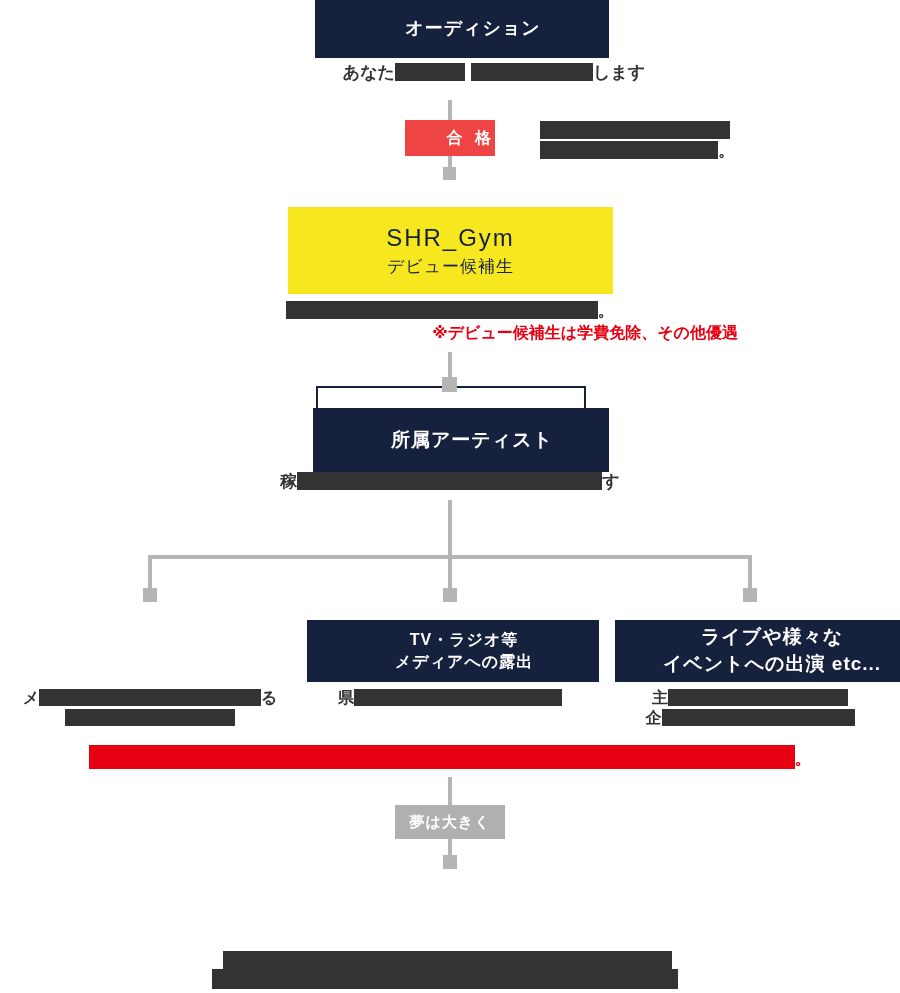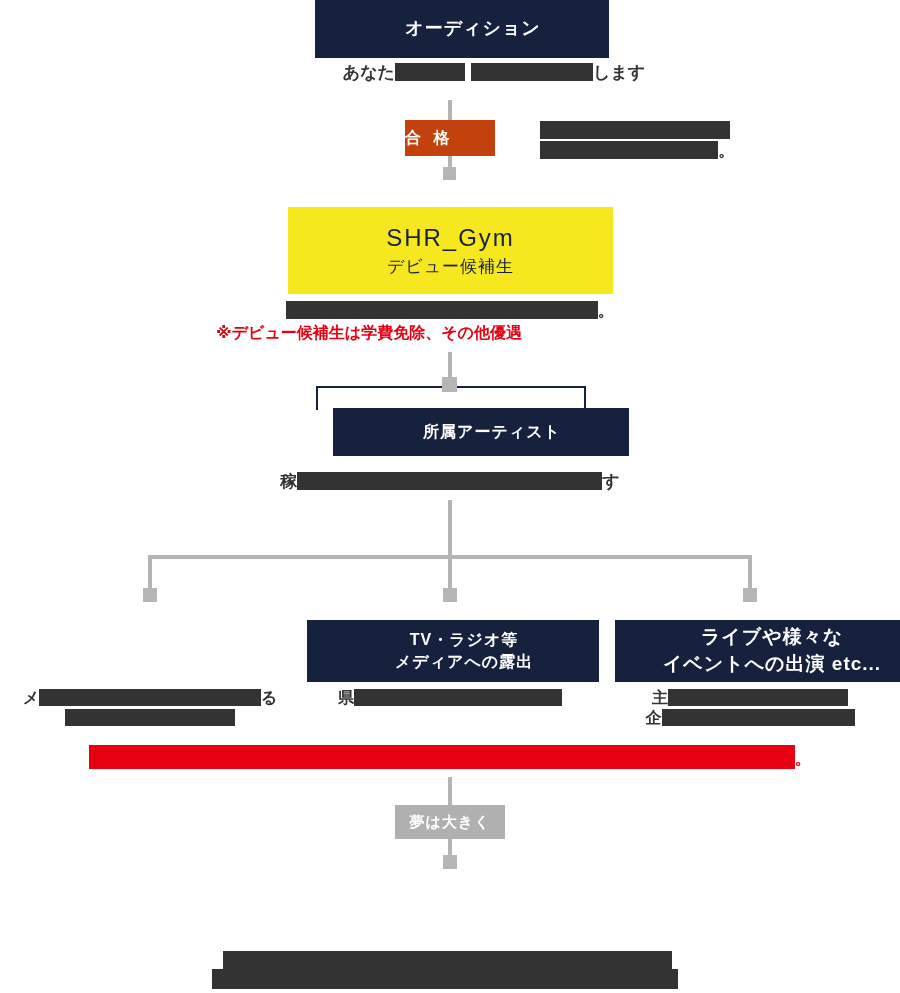--- a/index.html
+++ b/index.html
@@ -7,22 +7,22 @@
     position:relative;width:900px;height:993px;margin:0 auto;background:#ffffff;
     font-family:"Liberation Sans","DejaVu Sans",sans-serif;overflow:hidden;
   }
   .abs{position:absolute;}
   .navybox{
     background:#16213e;color:#ffffff;font-weight:bold;
     display:flex;flex-direction:column;align-items:center;justify-content:center;
     text-align:center;letter-spacing:1px;line-height:1.4;padding-left:22px;
   }
   .redbox{
-    background:#c2410c;color:#ffffff;font-weight:bold;
-    display:flex;align-items:center;justify-content:flex-start;letter-spacing:4px;
+    background:#ef4444;color:#ffffff;font-weight:bold;
+    display:flex;align-items:center;justify-content:flex-end;letter-spacing:4px;
   }
   .graybox{
     background:#b0b0b0;color:#ffffff;font-weight:bold;
     display:flex;align-items:center;justify-content:center;letter-spacing:1px;
   }
   .caption{width:900px;text-align:center;color:#333333;font-weight:bold;font-size:17px;line-height:22px;}
   .redact{display:inline-block;background:#333333;height:18px;vertical-align:-3px;}
   .redact17{display:inline-block;background:#333333;height:17px;vertical-align:-3px;}
   .redact-red{display:inline-block;background:#e60012;height:24px;vertical-align:-5px;}
   .vline{background:#b5b5b5;width:4px;}
@@ -58,27 +58,27 @@
   </div>
 
   <div class="abs" style="left:288px;top:207px;width:325px;height:87px;background:#f6e71f;display:flex;flex-direction:column;align-items:center;justify-content:center;color:#16213e;font-weight:normal;text-align:center;">
     <div style="font-size:24px;letter-spacing:2px;">SHR_Gym</div>
     <div style="font-size:17px;margin-top:3px;letter-spacing:1px;">デビュー候補生</div>
   </div>
 
   <div class="abs caption" style="left:0;top:300px;">
     <span class="redact" style="width:312px;"></span><span>。</span>
   </div>
-  <div class="abs rednote" style="left:0;top:323px;width:738px;text-align:center;">※デビュー候補生は学費免除、その他優遇</div>
+  <div class="abs rednote" style="left:0;top:323px;width:738px;text-align:right;">※デビュー候補生は学費免除、その他優遇</div>
 
   <div class="abs vline" style="left:448px;top:352px;height:33px;"></div>
   <div class="abs bracket" style="left:316px;top:386px;width:266px;height:22px;"></div>
   <div class="abs sq" style="left:442px;top:377px;width:15px;height:15px;"></div>
 
-  <div class="abs navybox" style="left:313px;top:408px;width:274px;height:48px;font-size:16px;margin-left:20px;">
+  <div class="abs navybox" style="left:313px;top:408px;width:274px;height:64px;font-size:19px;">
     <span>所属アーティスト</span>
   </div>
 
   <div class="abs caption" style="left:0;top:471px;">
     <span>稼</span><span class="redact" style="width:305px;"></span><span>す</span>
   </div>
 
   <div class="abs vline" style="left:448px;top:500px;height:57px;"></div>
   <div class="abs hline" style="left:148px;top:555px;width:604px;"></div>
   <div class="abs vline" style="left:148px;top:555px;height:35px;"></div>

